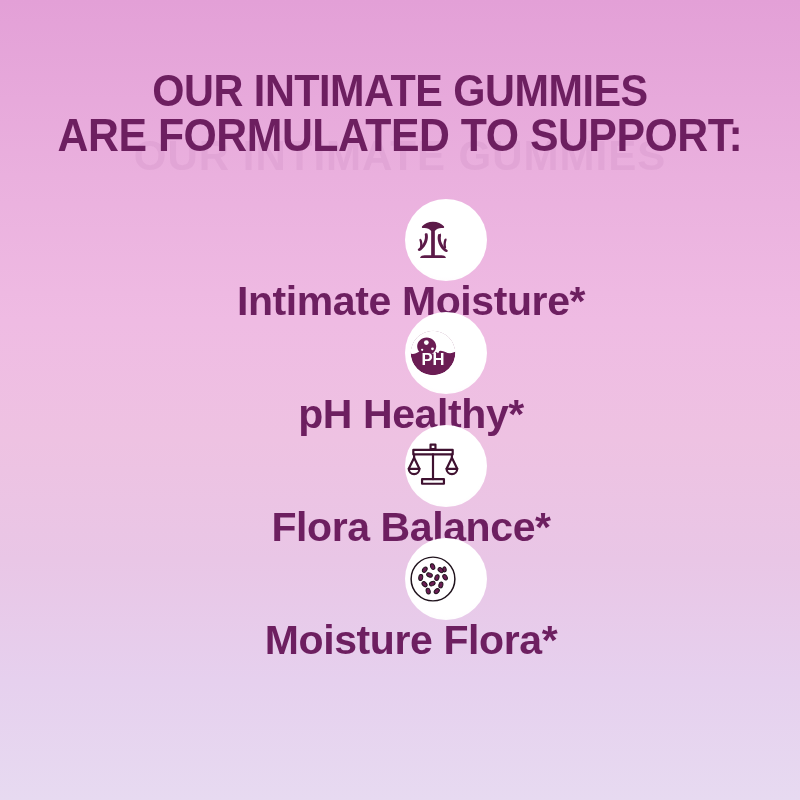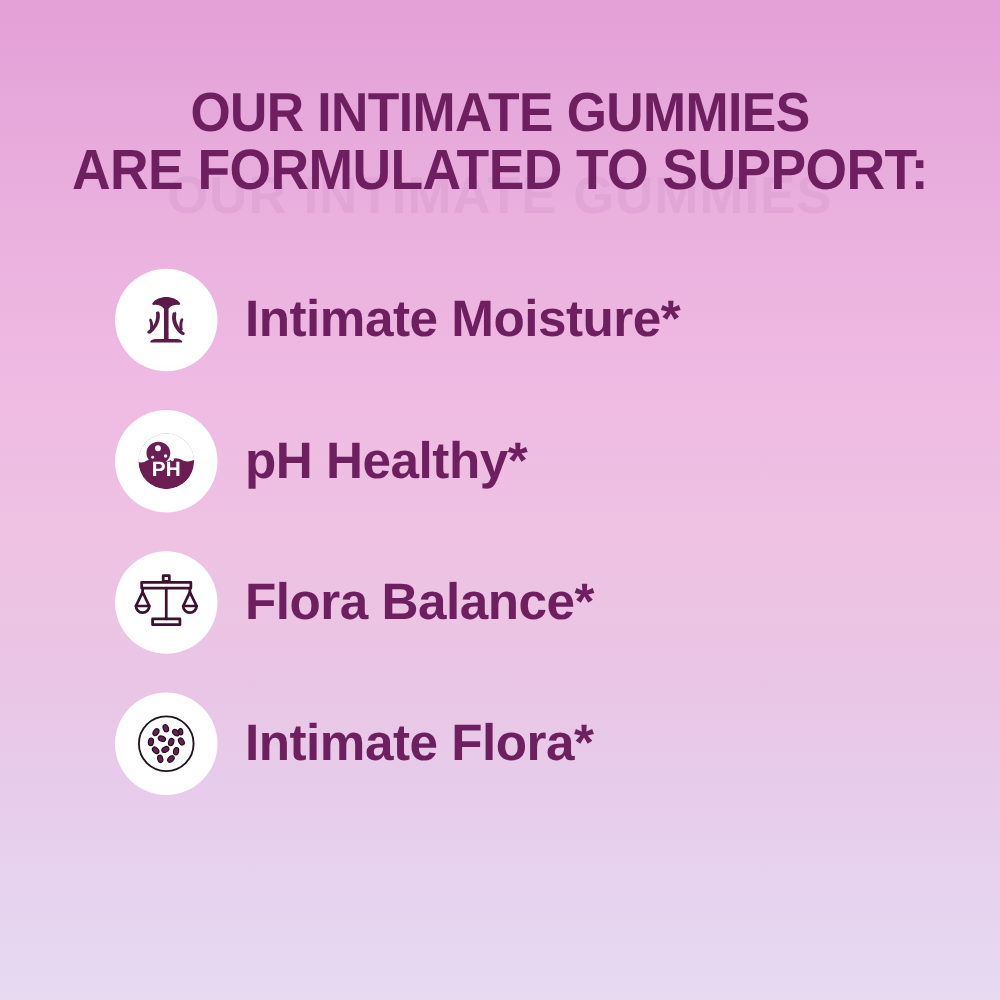--- a/index.html
+++ b/index.html
@@ -73,36 +73,37 @@
     position: absolute;
     top: 199px;
     left: 0;
     width: 800px;
   }
   .benefit-row {
     position: relative;
     height: 113px;
     display: flex;
     align-items: center;
+    flex-direction: column;
   }
   .icon-badge {
     position: relative;
     flex: 0 0 auto;
     margin-left: 92px;
     width: 82px;
     height: 82px;
     border-radius: 50%;
     background: radial-gradient(circle at 50% 46%,
                 #ffffff 0%, #ffffff 66%,
                 rgba(255,255,255,0.93) 82%,
                 rgba(255,255,255,0.55) 93%,
                 rgba(255,255,255,0.0) 100%);
     display: flex;
     align-items: center;
-    justify-content: center;
+    justify-content: flex-start;
   }
   .icon-badge svg {
     display: block;
     width: 56px;
     height: 56px;
   }
   .benefit-label {
     margin-left: 22px;
     color: #6d1f60;
     font-family: "Liberation Sans", sans-serif;
@@ -201,17 +202,17 @@
             <ellipse cx="45.8" cy="30.0" rx="2.3" ry="3.4" transform="rotate(-30 45.8 30)"></ellipse>
             <ellipse cx="22.3" cy="38.0" rx="2.3" ry="3.4" transform="rotate(-44 22.3 38)"></ellipse>
             <ellipse cx="31.2" cy="37.2" rx="2.3" ry="3.4" transform="rotate(62 31.2 37.2)"></ellipse>
             <ellipse cx="41.0" cy="38.8" rx="2.3" ry="3.4" transform="rotate(12 41 38.8)"></ellipse>
             <ellipse cx="26.5" cy="45.8" rx="2.3" ry="3.4" transform="rotate(-14 26.5 45.8)"></ellipse>
             <ellipse cx="36.3" cy="45.9" rx="2.3" ry="3.4" transform="rotate(47 36.3 45.9)"></ellipse>
             <ellipse cx="45.2" cy="21.0" rx="1.9" ry="2.9" transform="rotate(-8 45.2 21)"></ellipse>
           </g>
         </svg>
       </span>
-      <span class="benefit-label">Intimate Flora*</span>
+      <span class="benefit-label">Moisture Flora*</span>
     </div>
 
   </div>
 </div>
 
 </body></html>

